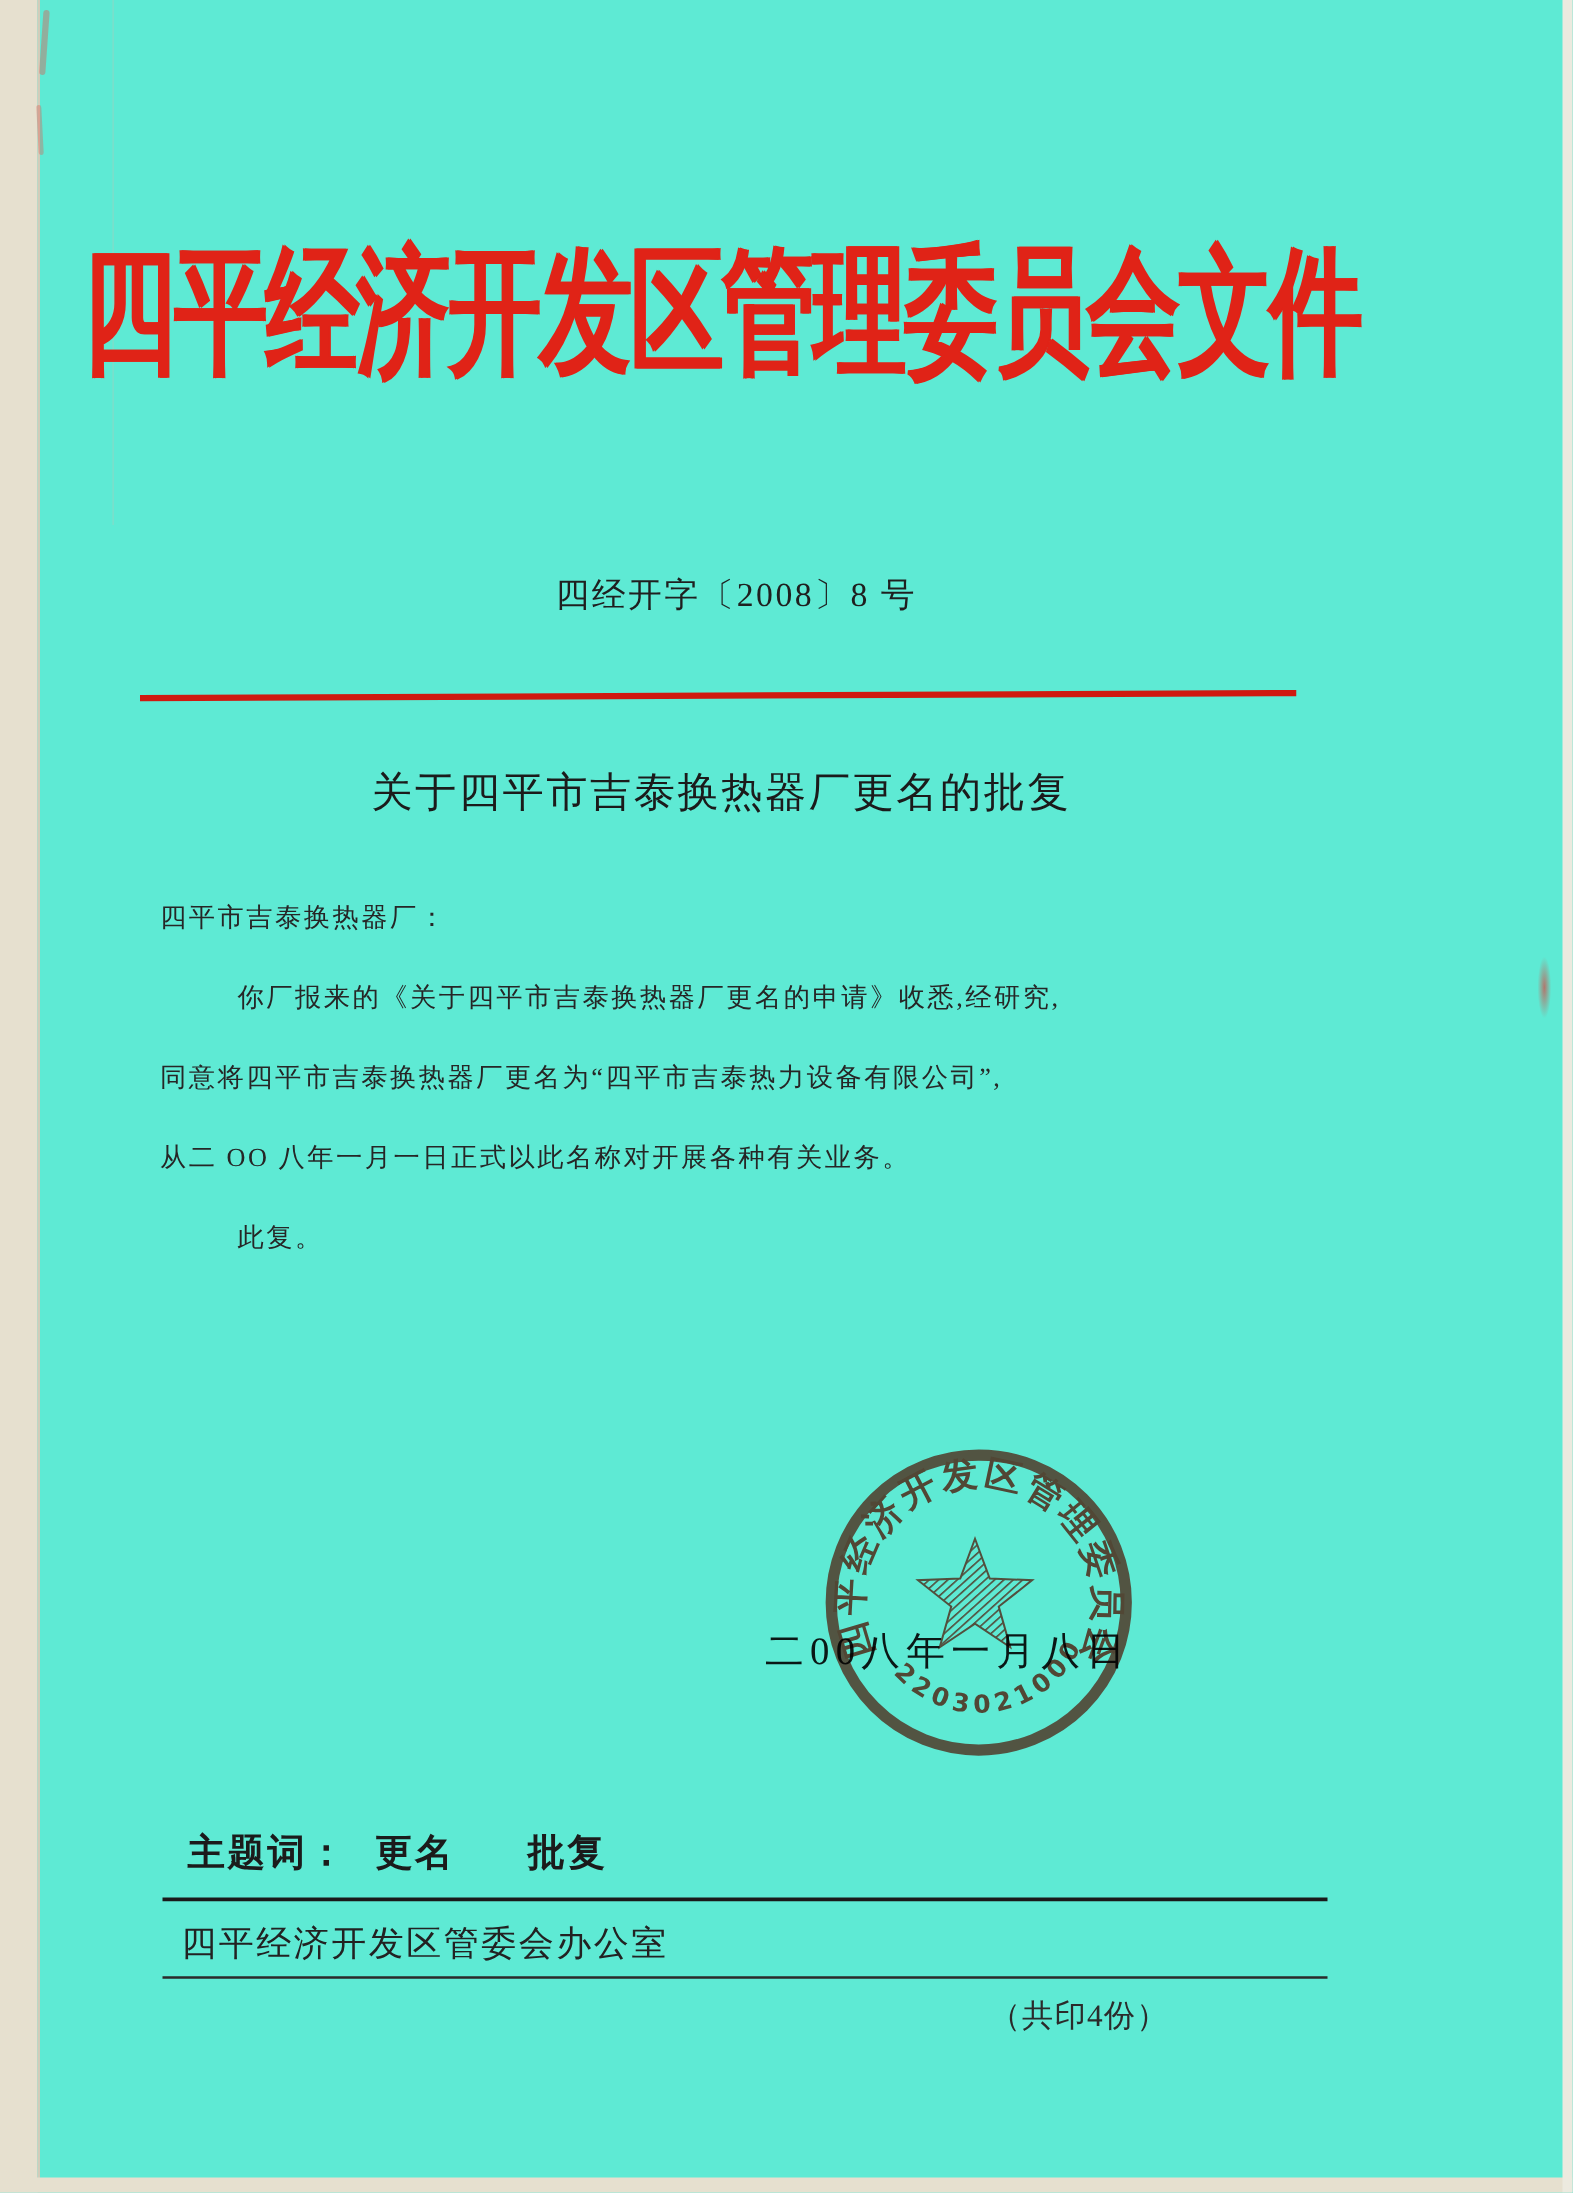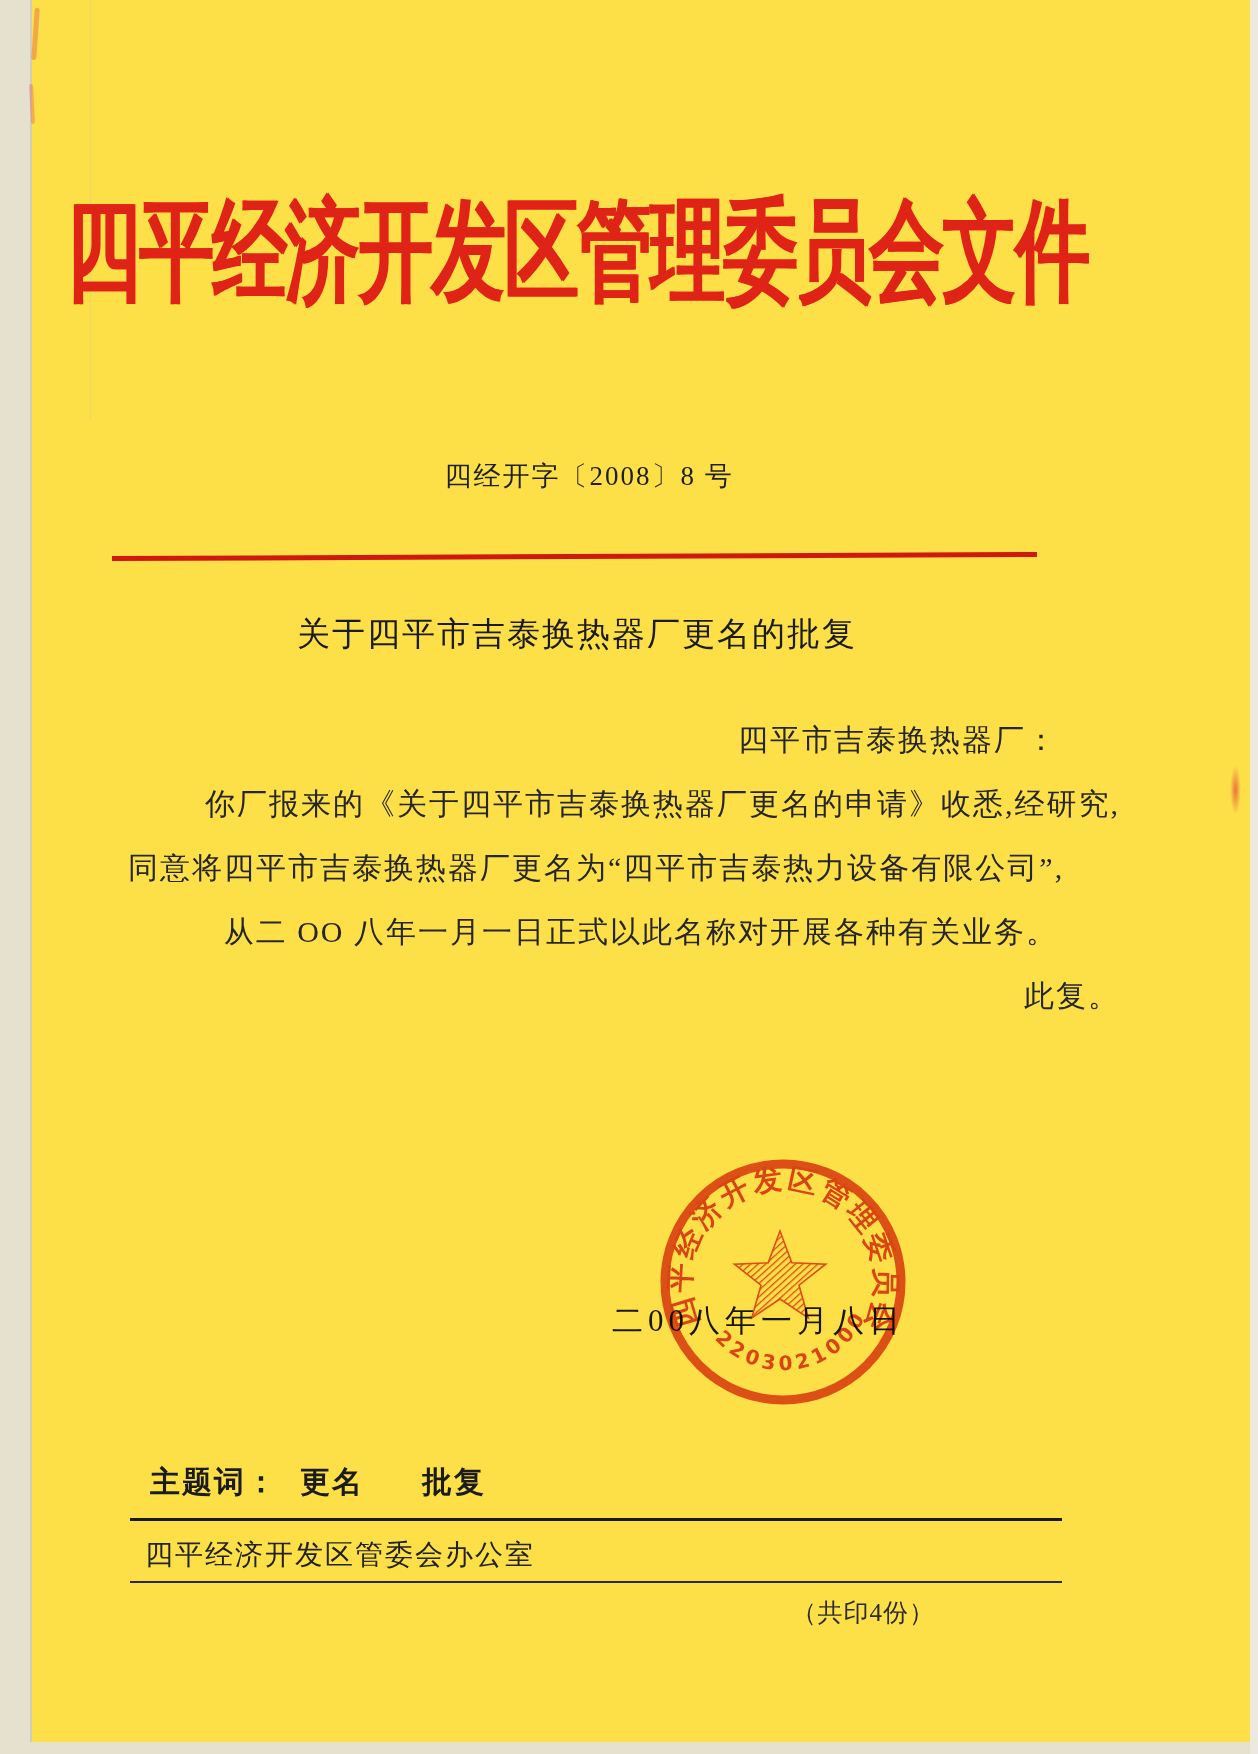--- a/index.html
+++ b/index.html
@@ -4,21 +4,21 @@
 <style>
   html,body{margin:0;padding:0;}
   body{
     width:1258px;height:1754px;position:relative;
     background:#ddd8cb;
     font-family:"Liberation Serif","DejaVu Serif",serif;
     overflow:hidden;
   }
   .paper{
     position:absolute;left:0;top:0;width:1258px;height:1754px;
-    background:#fde047;
+    background:#5eead4;
   }
   
   .edge-left{position:absolute;left:0;top:0;width:30px;height:1754px;background:#e6e0cf;}
   .edge-left-line{position:absolute;left:30px;top:0;width:2px;height:1754px;background:#d3ccba;}
   .edge-bottom{position:absolute;left:0;top:1742px;width:1258px;height:12px;background:#e6e0cf;}
   .edge-right-line{position:absolute;left:1250px;top:0;width:8px;height:1754px;background:#eceadf;}
   .fold-line{position:absolute;left:90px;top:0;width:1px;height:420px;background:#c9c4b5;opacity:.35;}
   .mark-red{position:absolute;background:#e2564a;border-radius:3px;}
   .mark-red.m1{left:33px;top:8px;width:5px;height:52px;opacity:.4;transform:rotate(4deg);}
   .mark-red.m2{left:30px;top:84px;width:4px;height:40px;opacity:.35;transform:rotate(-3deg);}
@@ -48,21 +48,21 @@
     background:#cf1910;transform:rotate(-0.25deg);
   }
   .subject-title{
     position:absolute;left:0;top:612px;width:100%;
     text-align:center;font-size:33px;font-weight:normal;color:#1b1b1b;
     font-family:"Liberation Sans","DejaVu Sans",sans-serif;
     letter-spacing:2px;
   }
   .body-line{
     position:absolute;left:128px;width:930px;
-    font-size:30px;color:#262626;letter-spacing:2px;white-space:nowrap;text-align:right;
+    font-size:21px;color:#262626;letter-spacing:2px;white-space:nowrap;
   }
   .indent{padding-left:62px;}
   .l-salutation{top:720px;}
   .l-b0{top:784px;}
   .l-b1{top:848px;}
   .l-b2{top:912px;}
   .l-closing{top:976px;}
 
   .seal{position:absolute;left:648px;top:1147px;width:270px;height:270px;z-index:2;
         mix-blend-mode:multiply;opacity:.9;}

